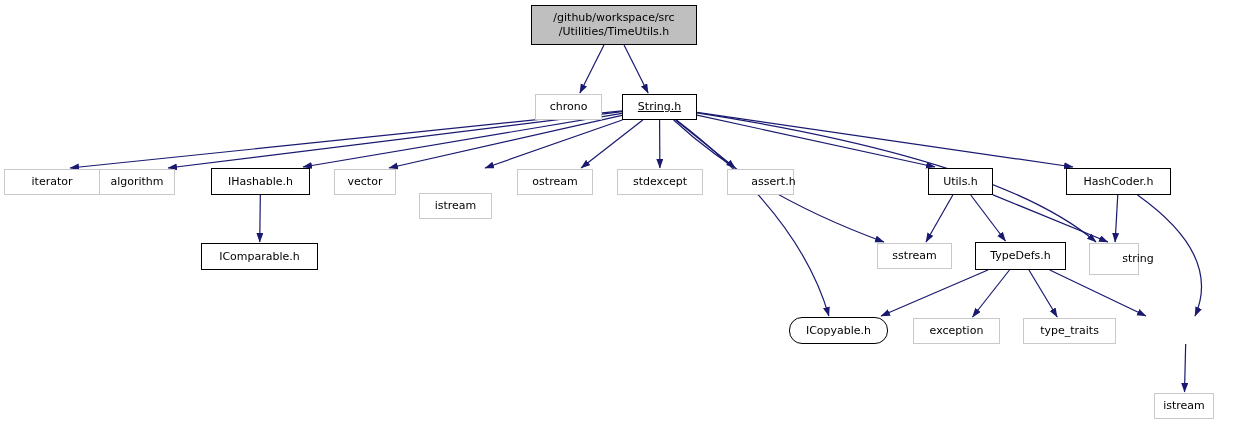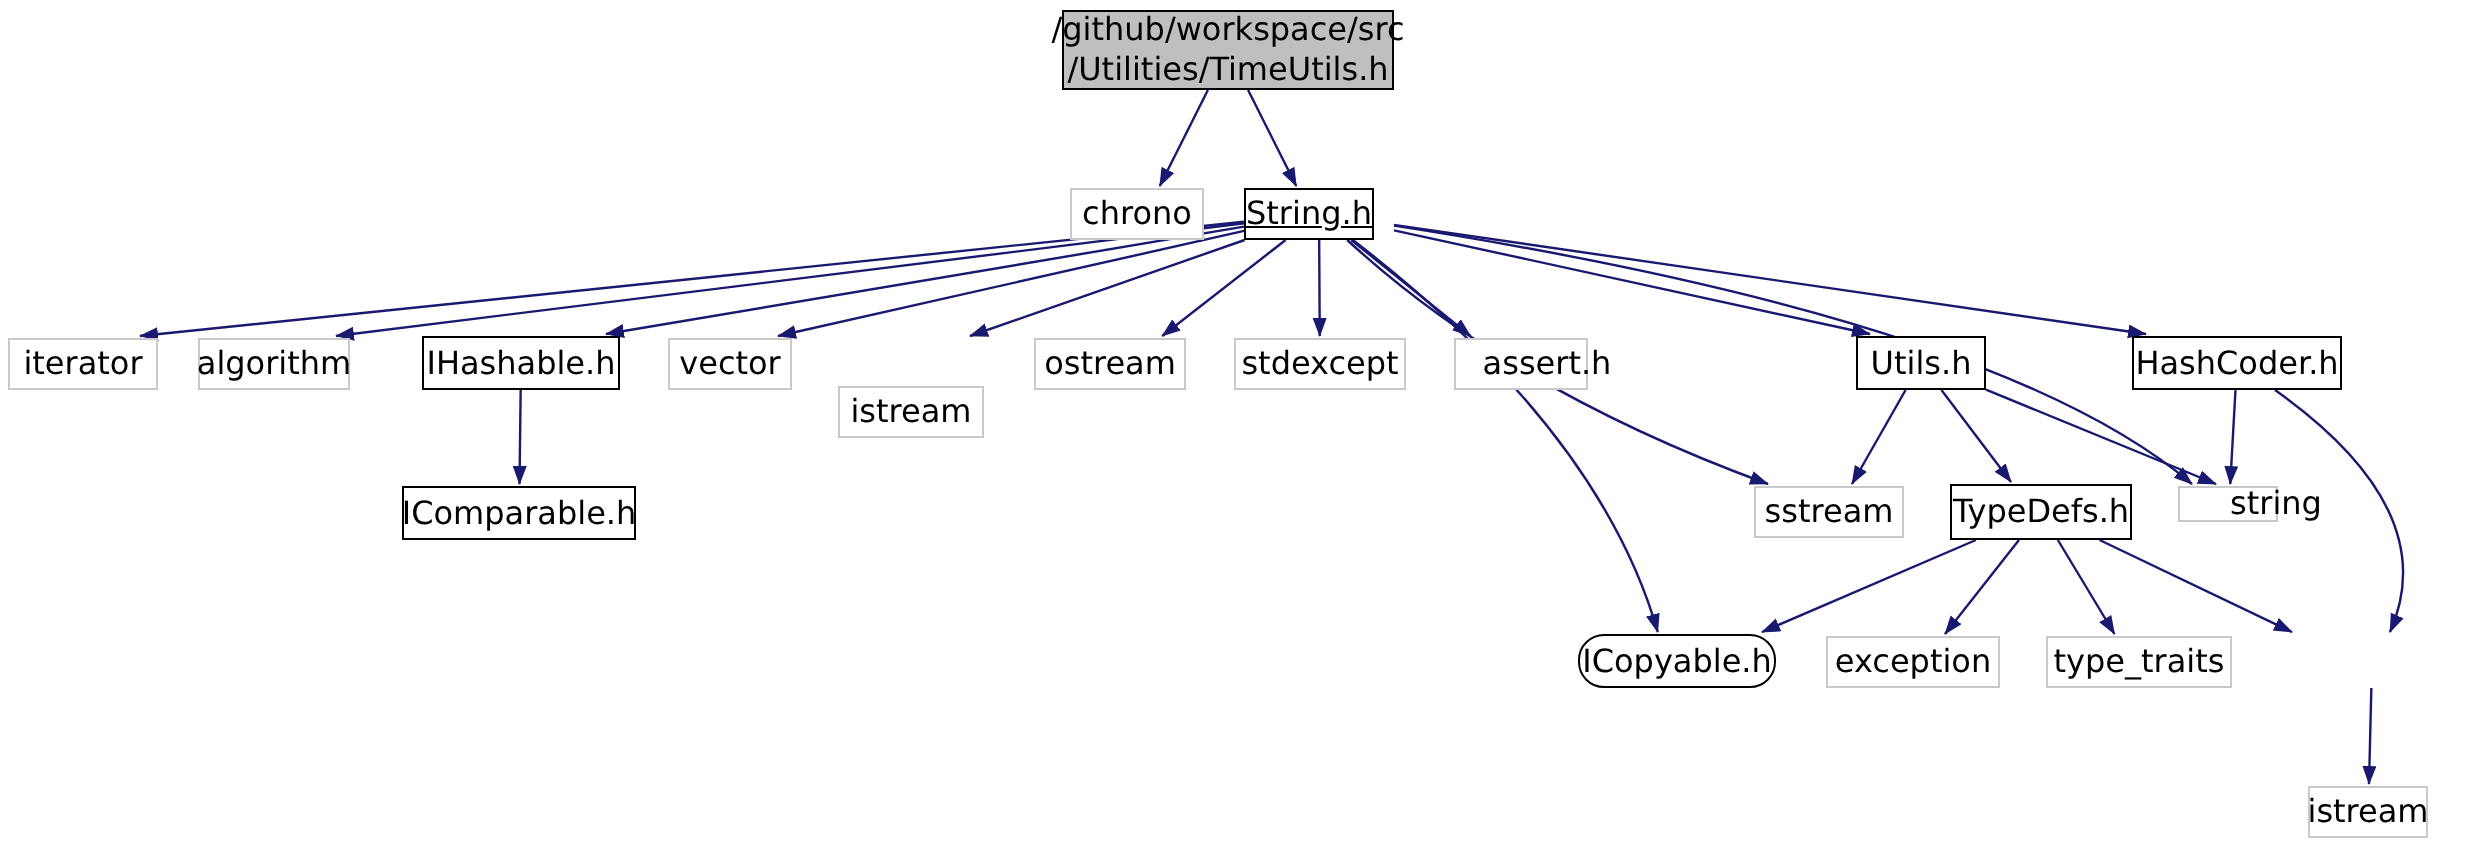--- a/index.html
+++ b/index.html
@@ -29,21 +29,21 @@
   }
   .node {
     position: absolute;
     box-sizing: border-box;
     background: var(--node-fill, #ffffff);
     color: var(--text, #000000);
     display: flex;
     align-items: center;
     justify-content: center;
     text-align: center;
-    font-size: 16px;
+    font-size: 11px;
     line-height: 1.25;
     white-space: pre-line;
     cursor: default;
   }
   .node.external { border: 1px solid var(--ext-border, #c9c9c9); }
   .node.linked   { border: 1.5px solid var(--lnk-border, #000000); cursor: pointer; }
   .node.main     { border: 1.5px solid var(--lnk-border, #000000); background: var(--main-fill, #bfbfbf); }
 </style>
 </head>
 <body>
@@ -80,32 +80,32 @@
         <path d="M987.95,270 L881,316" class="edge" marker-end="url(#arrowhead)"></path>
         <path d="M1009.483606557377,270 L972.5,317" class="edge" marker-end="url(#arrowhead)"></path>
         <path d="M1028.9344262295083,270 L1057.25,317" class="edge" marker-end="url(#arrowhead)"></path>
         <path d="M1049.7833333333333,270 L1146,316" class="edge" marker-end="url(#arrowhead)"></path>
         <path d="M1185.6707317073171,344 L1184.5,392" class="edge" marker-end="url(#arrowhead)"></path>
       </g>
   </svg>
 <div class="node main" style="left: 531px; top: 5px; width: 166px; height: 40px;"><span>/github/workspace/src
 /Utilities/TimeUtils.h</span></div>
     <div class="node external" style="left: 535px; top: 94px; width: 67px; height: 26px;"><span>chrono</span></div>
-    <div class="node linked" style="left: 622px; top: 94px; width: 65px; height: 26px; text-decoration: underline;"><span>String.h</span></div>
-    <div class="node external" style="left: 4px; top: 169px; width: 75px; height: 26px;"><span>iterator</span></div>
+    <div class="node linked" style="left: 622px; top: 94px; width: 75px; height: 26px; text-decoration: underline;"><span>String.h</span></div>
+    <div class="node external" style="left: 4px; top: 169px; width: 96px; height: 26px;"><span>iterator</span></div>
     <div class="node external" style="left: 99px; top: 169px; width: 76px; height: 26px;"><span>algorithm</span></div>
     <div class="node linked" style="left: 211px; top: 168px; width: 99px; height: 27px;"><span>IHashable.h</span></div>
     <div class="node external" style="left: 334px; top: 169px; width: 62px; height: 26px;"><span>vector</span></div>
     <div class="node external" style="left: 419px; top: 169px; width: 73px; height: 26px; margin-top: 24px;"><span>istream</span></div>
     <div class="node external" style="left: 517px; top: 169px; width: 76px; height: 26px;"><span>ostream</span></div>
     <div class="node external" style="left: 617px; top: 169px; width: 86px; height: 26px;"><span>stdexcept</span></div>
     <div class="node external" style="left: 727px; top: 169px; width: 67px; height: 26px; padding-left: 26px;"><span>assert.h</span></div>
     <div class="node linked" style="left: 928px; top: 168px; width: 65px; height: 27px;"><span>Utils.h</span></div>
     <div class="node linked" style="left: 1066px; top: 168px; width: 105px; height: 27px;"><span>HashCoder.h</span></div>
     <div class="node linked" style="left: 201px; top: 243px; width: 117px; height: 27px;"><span>IComparable.h</span></div>
     <div class="node external" style="left: 877px; top: 243px; width: 75px; height: 26px;"><span>sstream</span></div>
     <div class="node linked" style="left: 975px; top: 242px; width: 91px; height: 28px;"><span>TypeDefs.h</span></div>
-    <div class="node external" style="left: 1089px; top: 243px; width: 50px; height: 18px; padding-left: 48px;"><span>string</span></div>
+    <div class="node external" style="left: 1089px; top: 243px; width: 50px; height: 32px; padding-left: 48px;"><span>string</span></div>
     <div class="node linked" style="left: 789px; top: 317px; width: 99px; height: 27px; border-radius: 13px;"><span>ICopyable.h</span></div>
     <div class="node external" style="left: 913px; top: 318px; width: 87px; height: 26px; text-align: center;"><span>exception</span></div>
     <div class="node external" style="left: 1023px; top: 318px; width: 93px; height: 26px;"><span>type_traits</span></div>
     <div class="node external" style="left: 1154px; top: 393px; width: 60px; height: 26px;"><span>istream</span></div>
   </div>
 
 </body></html>

